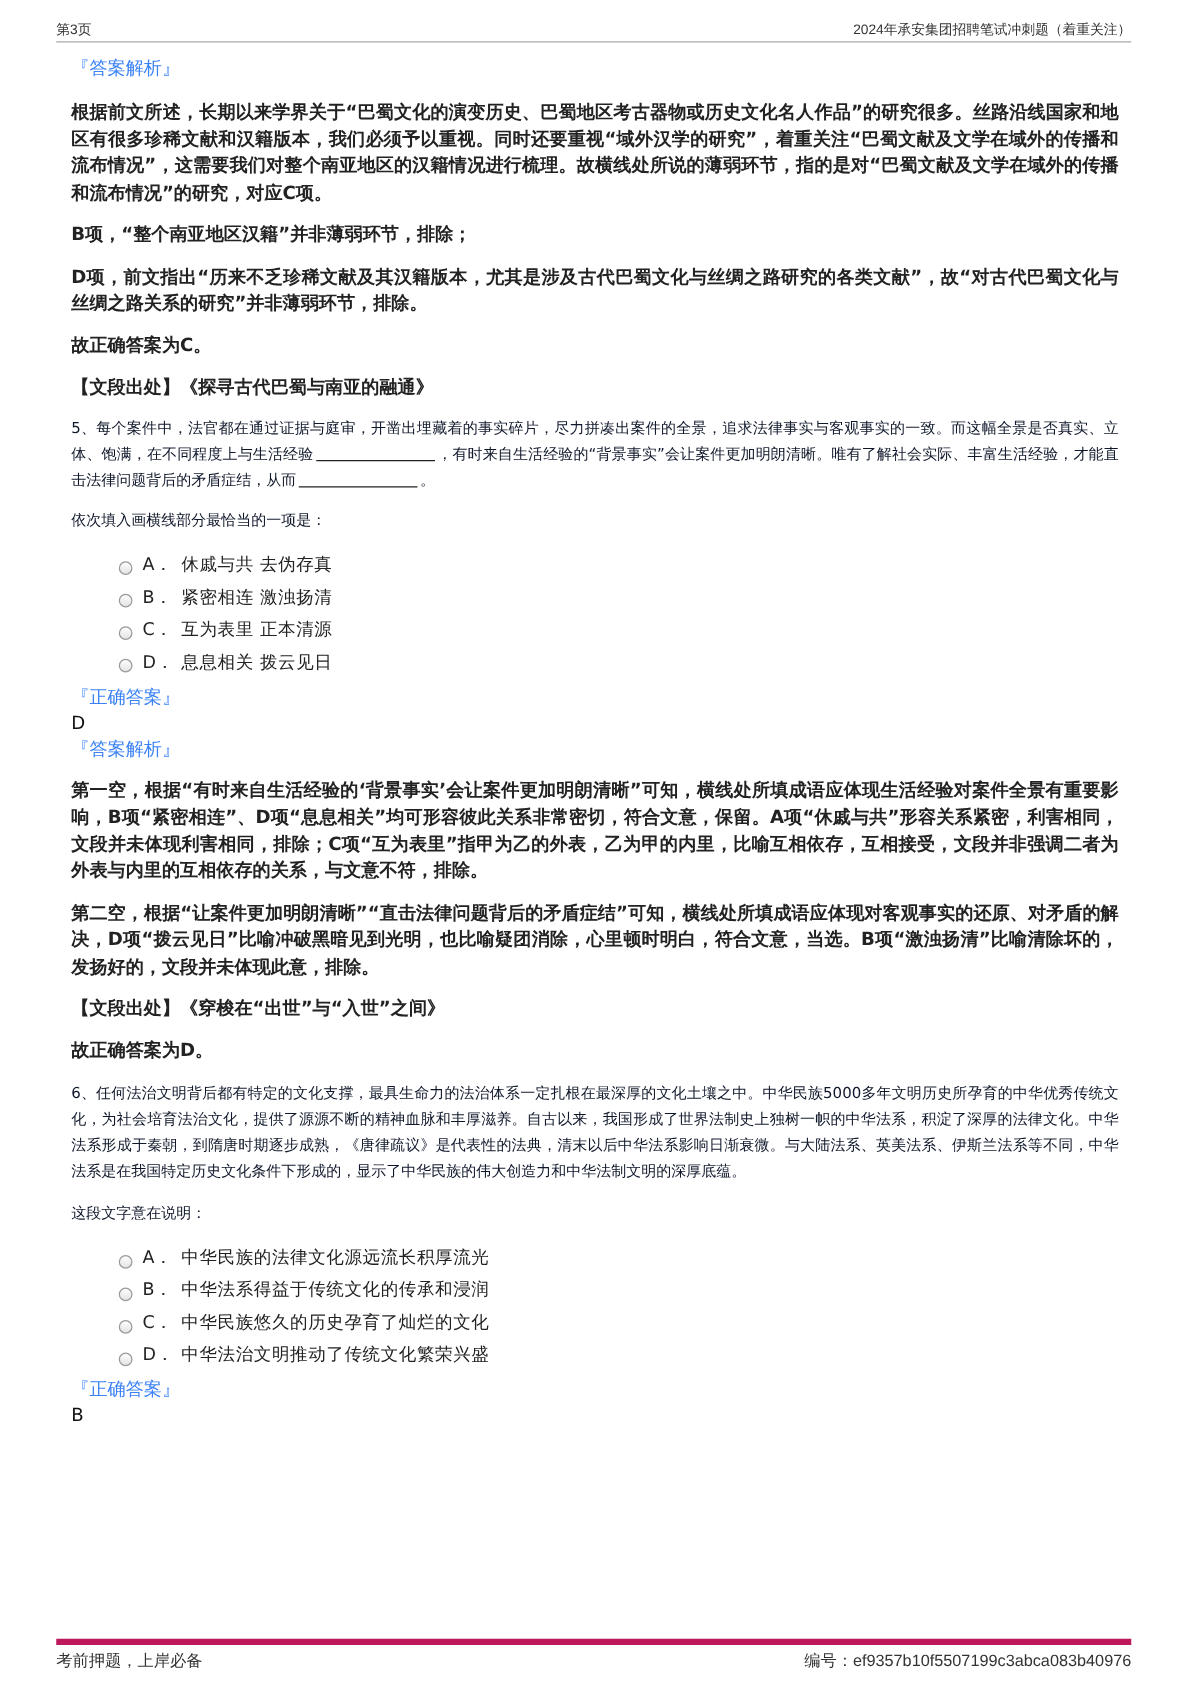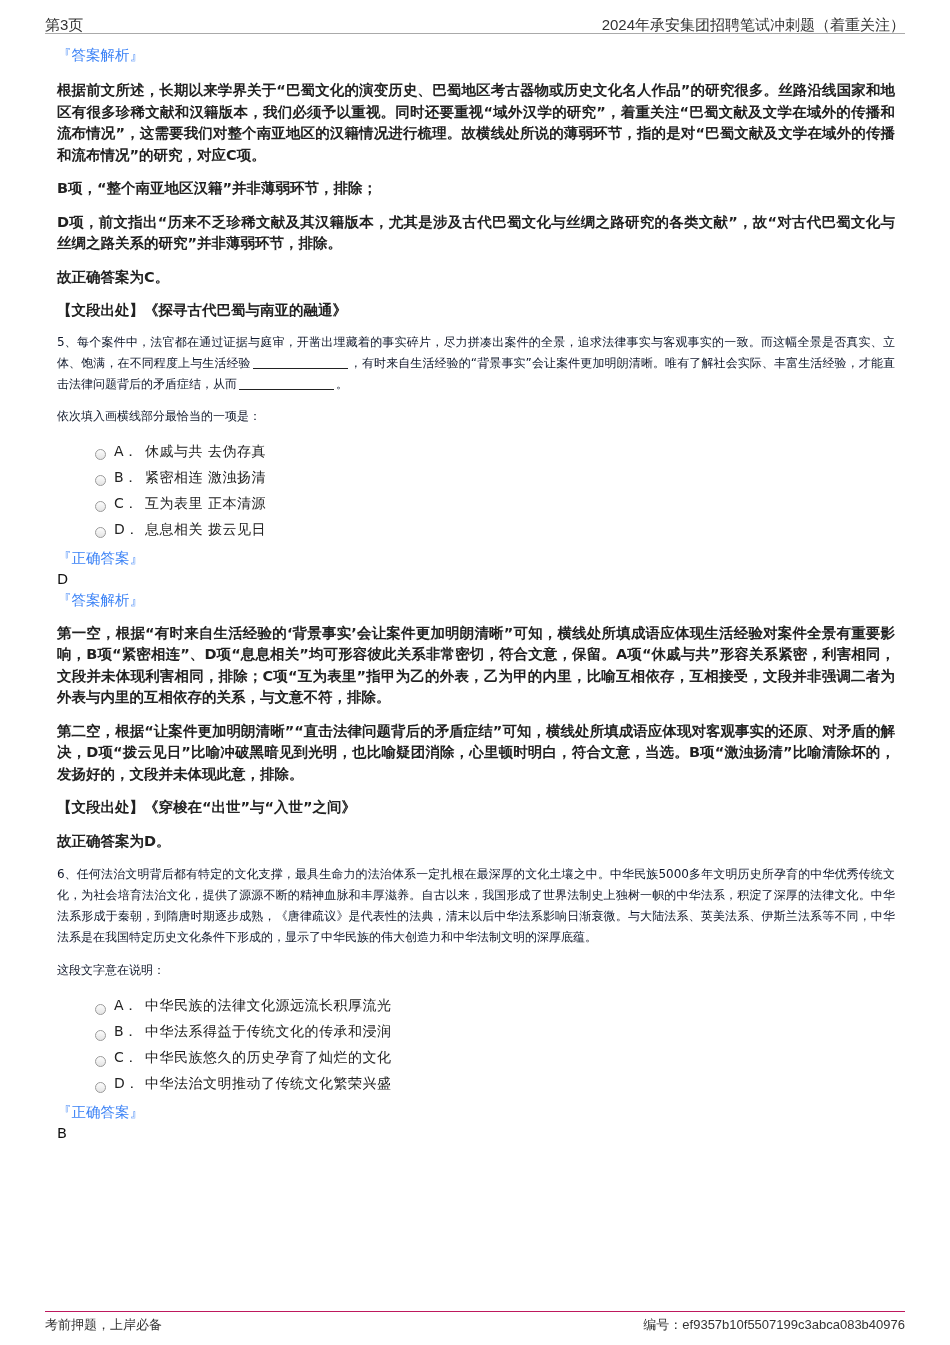--- a/index.html
+++ b/index.html
@@ -1,23 +1,23 @@
 <!DOCTYPE html>
 <html><head>
 <meta charset="utf-8">
 <style>
   * { box-sizing: border-box; margin: 0; padding: 0; }
   html, body { width: 950px; height: 1345px; background: #ffffff; }
   body { position: relative; font-family: "DejaVu Sans", "Liberation Sans", sans-serif; color: #222; overflow: hidden; }
 
-  .page-header { position: absolute; left: 45px; right: 45px; top: 14px; height: 20px; border-bottom: 1px solid #aaa; font-family: "Liberation Sans", "DejaVu Sans", sans-serif; font-size: 15px; color: #333; }
+  .page-header { position: absolute; left: 45px; right: 45px; top: 14px; height: 20px; border-bottom: 1px solid #aaa; font-family: "Liberation Sans", "DejaVu Sans", sans-serif; font-size: 11px; color: #333; }
   .page-header .left { position: absolute; left: 0; top: 2px; }
   .page-header .right { position: absolute; right: 0; top: 2px; }
 
-  .page-footer { position: absolute; left: 45px; right: 45px; top: 1311px; height: 22px; border-top: 1px solid #be185d; font-family: "Liberation Sans", "DejaVu Sans", sans-serif; font-size: 13px; color: #333; }
+  .page-footer { position: absolute; left: 45px; right: 45px; top: 1311px; height: 22px; border-top: 5px solid #be185d; font-family: "Liberation Sans", "DejaVu Sans", sans-serif; font-size: 13px; color: #333; }
   .page-footer .left { position: absolute; left: 0; top: 4px; }
   .page-footer .right { position: absolute; right: 0; top: 4px; }
 
   .content { position: absolute; left: 57px; width: 838px; top: 44px; }
 
   .bracket { font-size: 14.5px; color: #3b82f6; line-height: 22px; }
   .para { font-size: 14.5px; line-height: 21.5px; color: #222; text-align: justify; font-weight: bold; }
   .small-para { font-size: 12px; line-height: 21px; color: #0f172a; text-align: justify; }
   .answer-letter { font-size: 14.5px; line-height: 20px; color: #111; }
 

